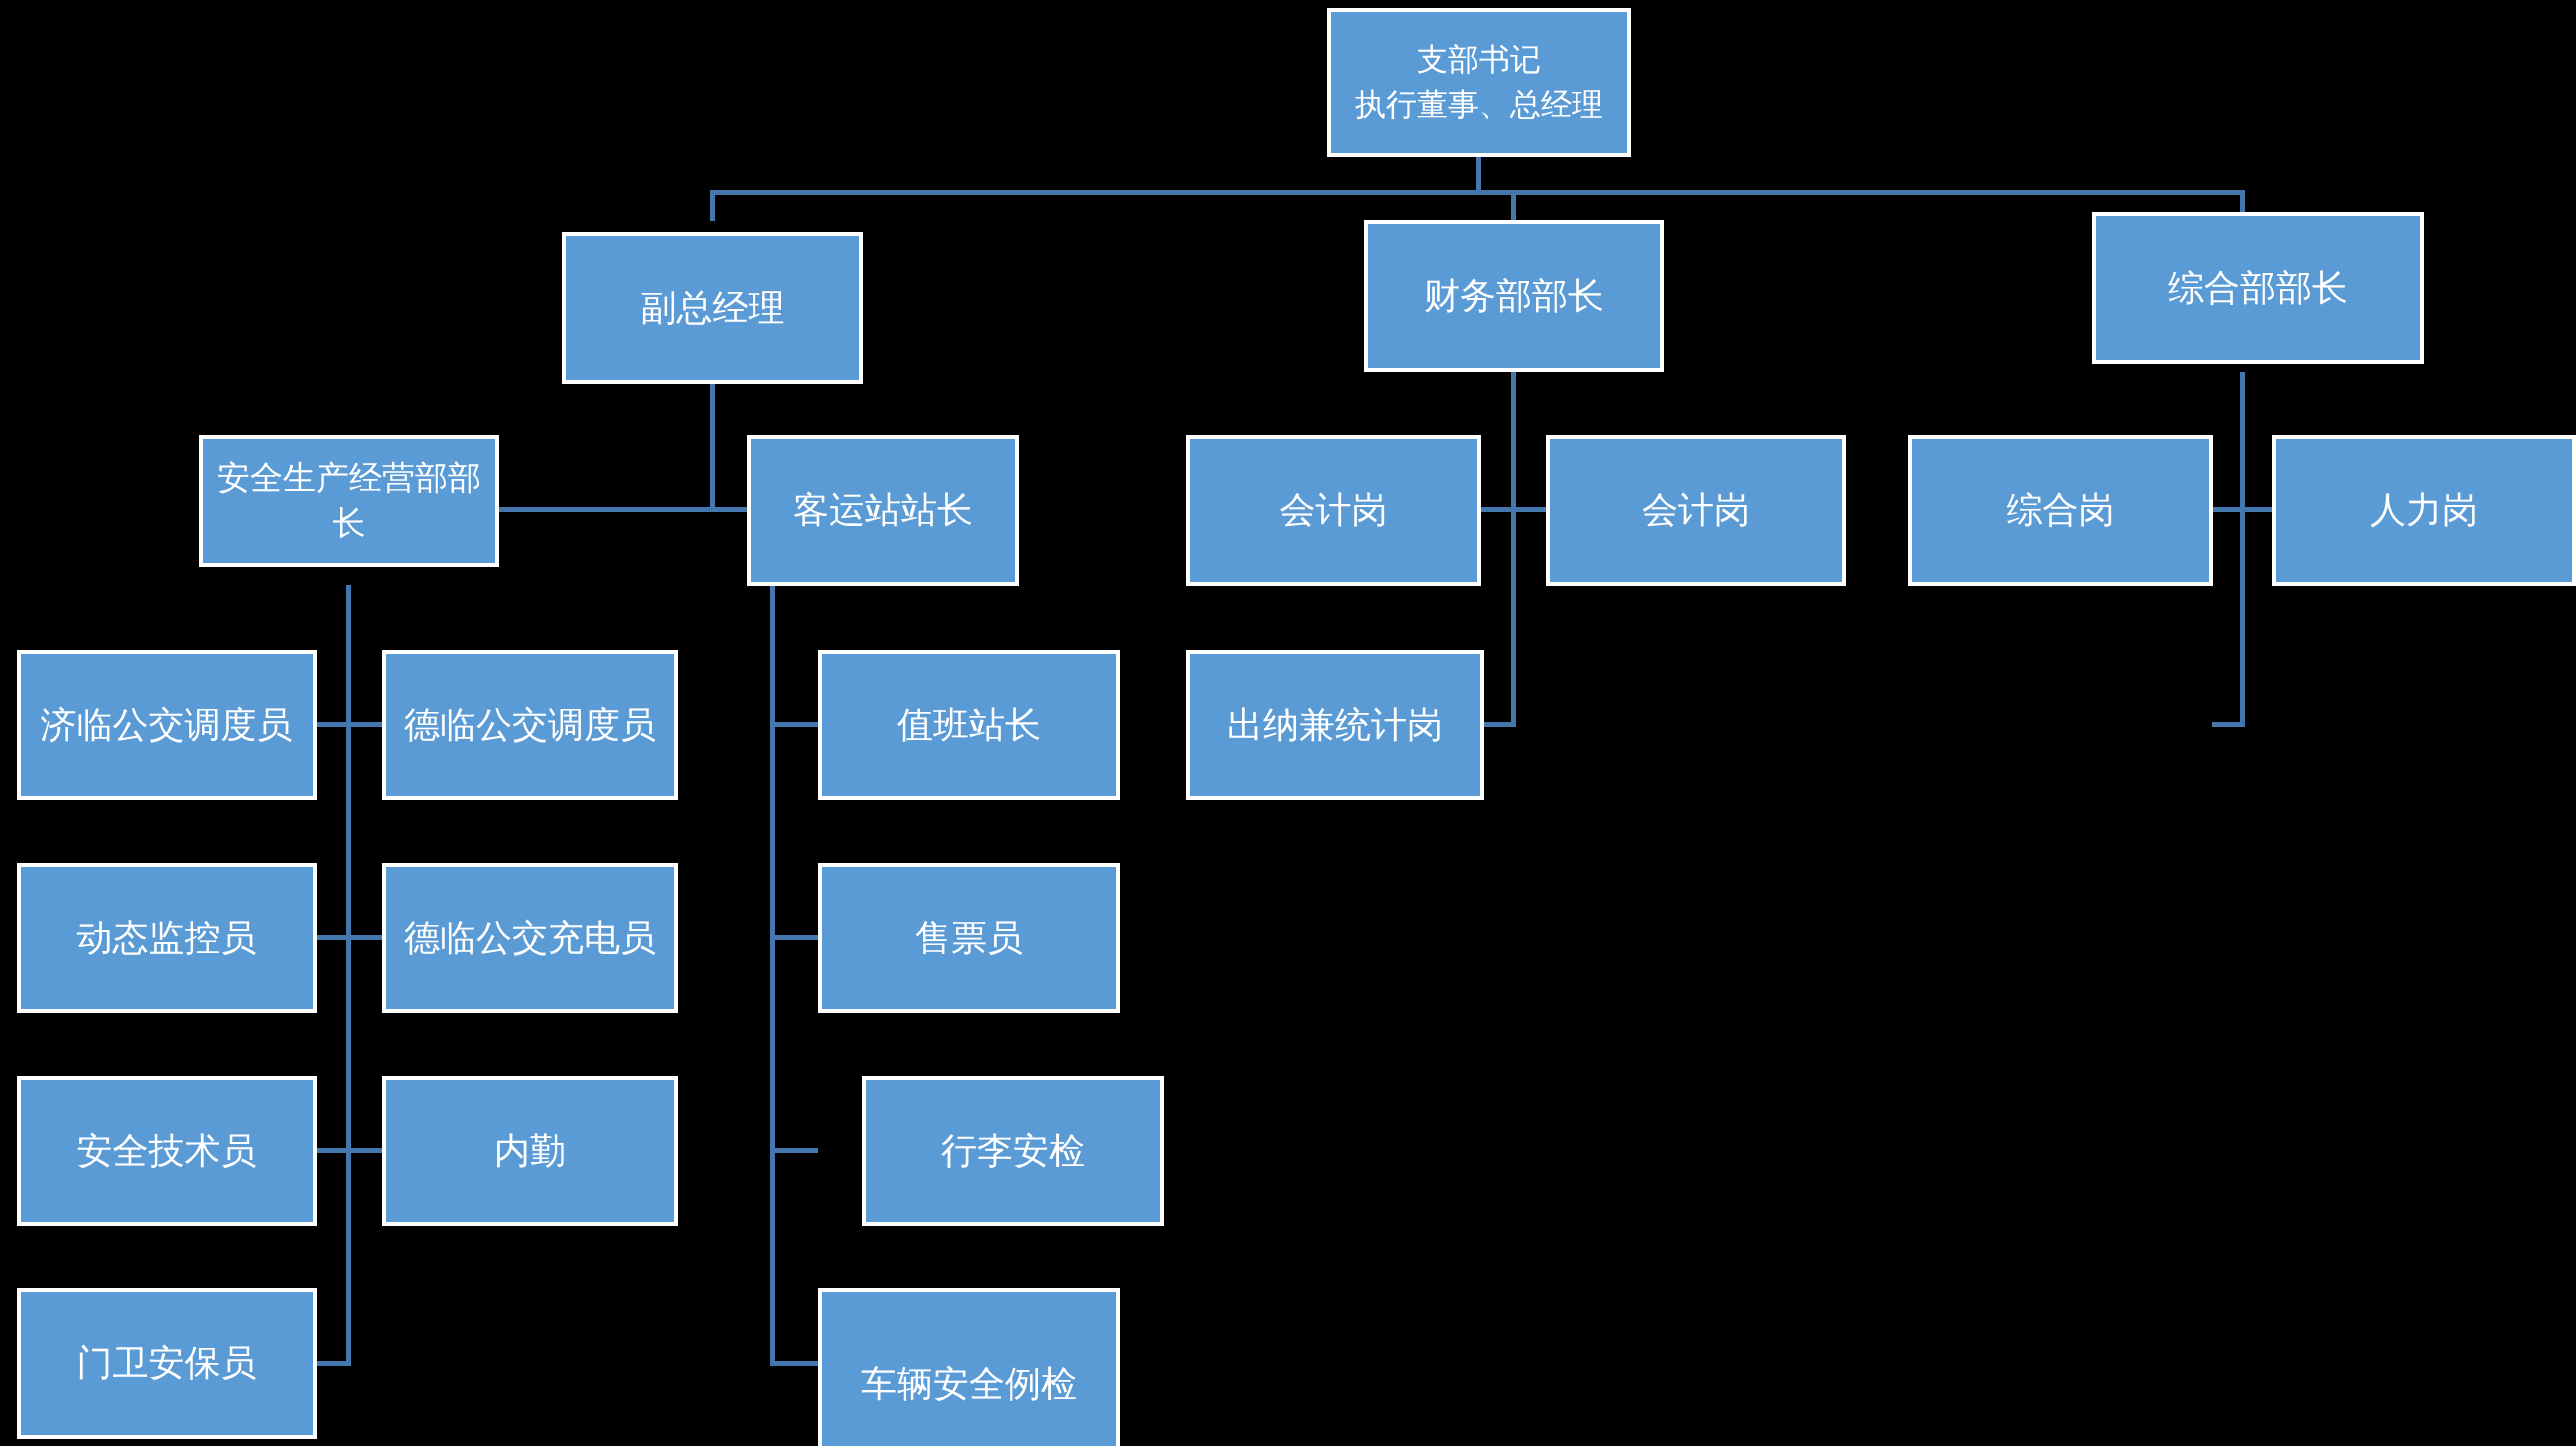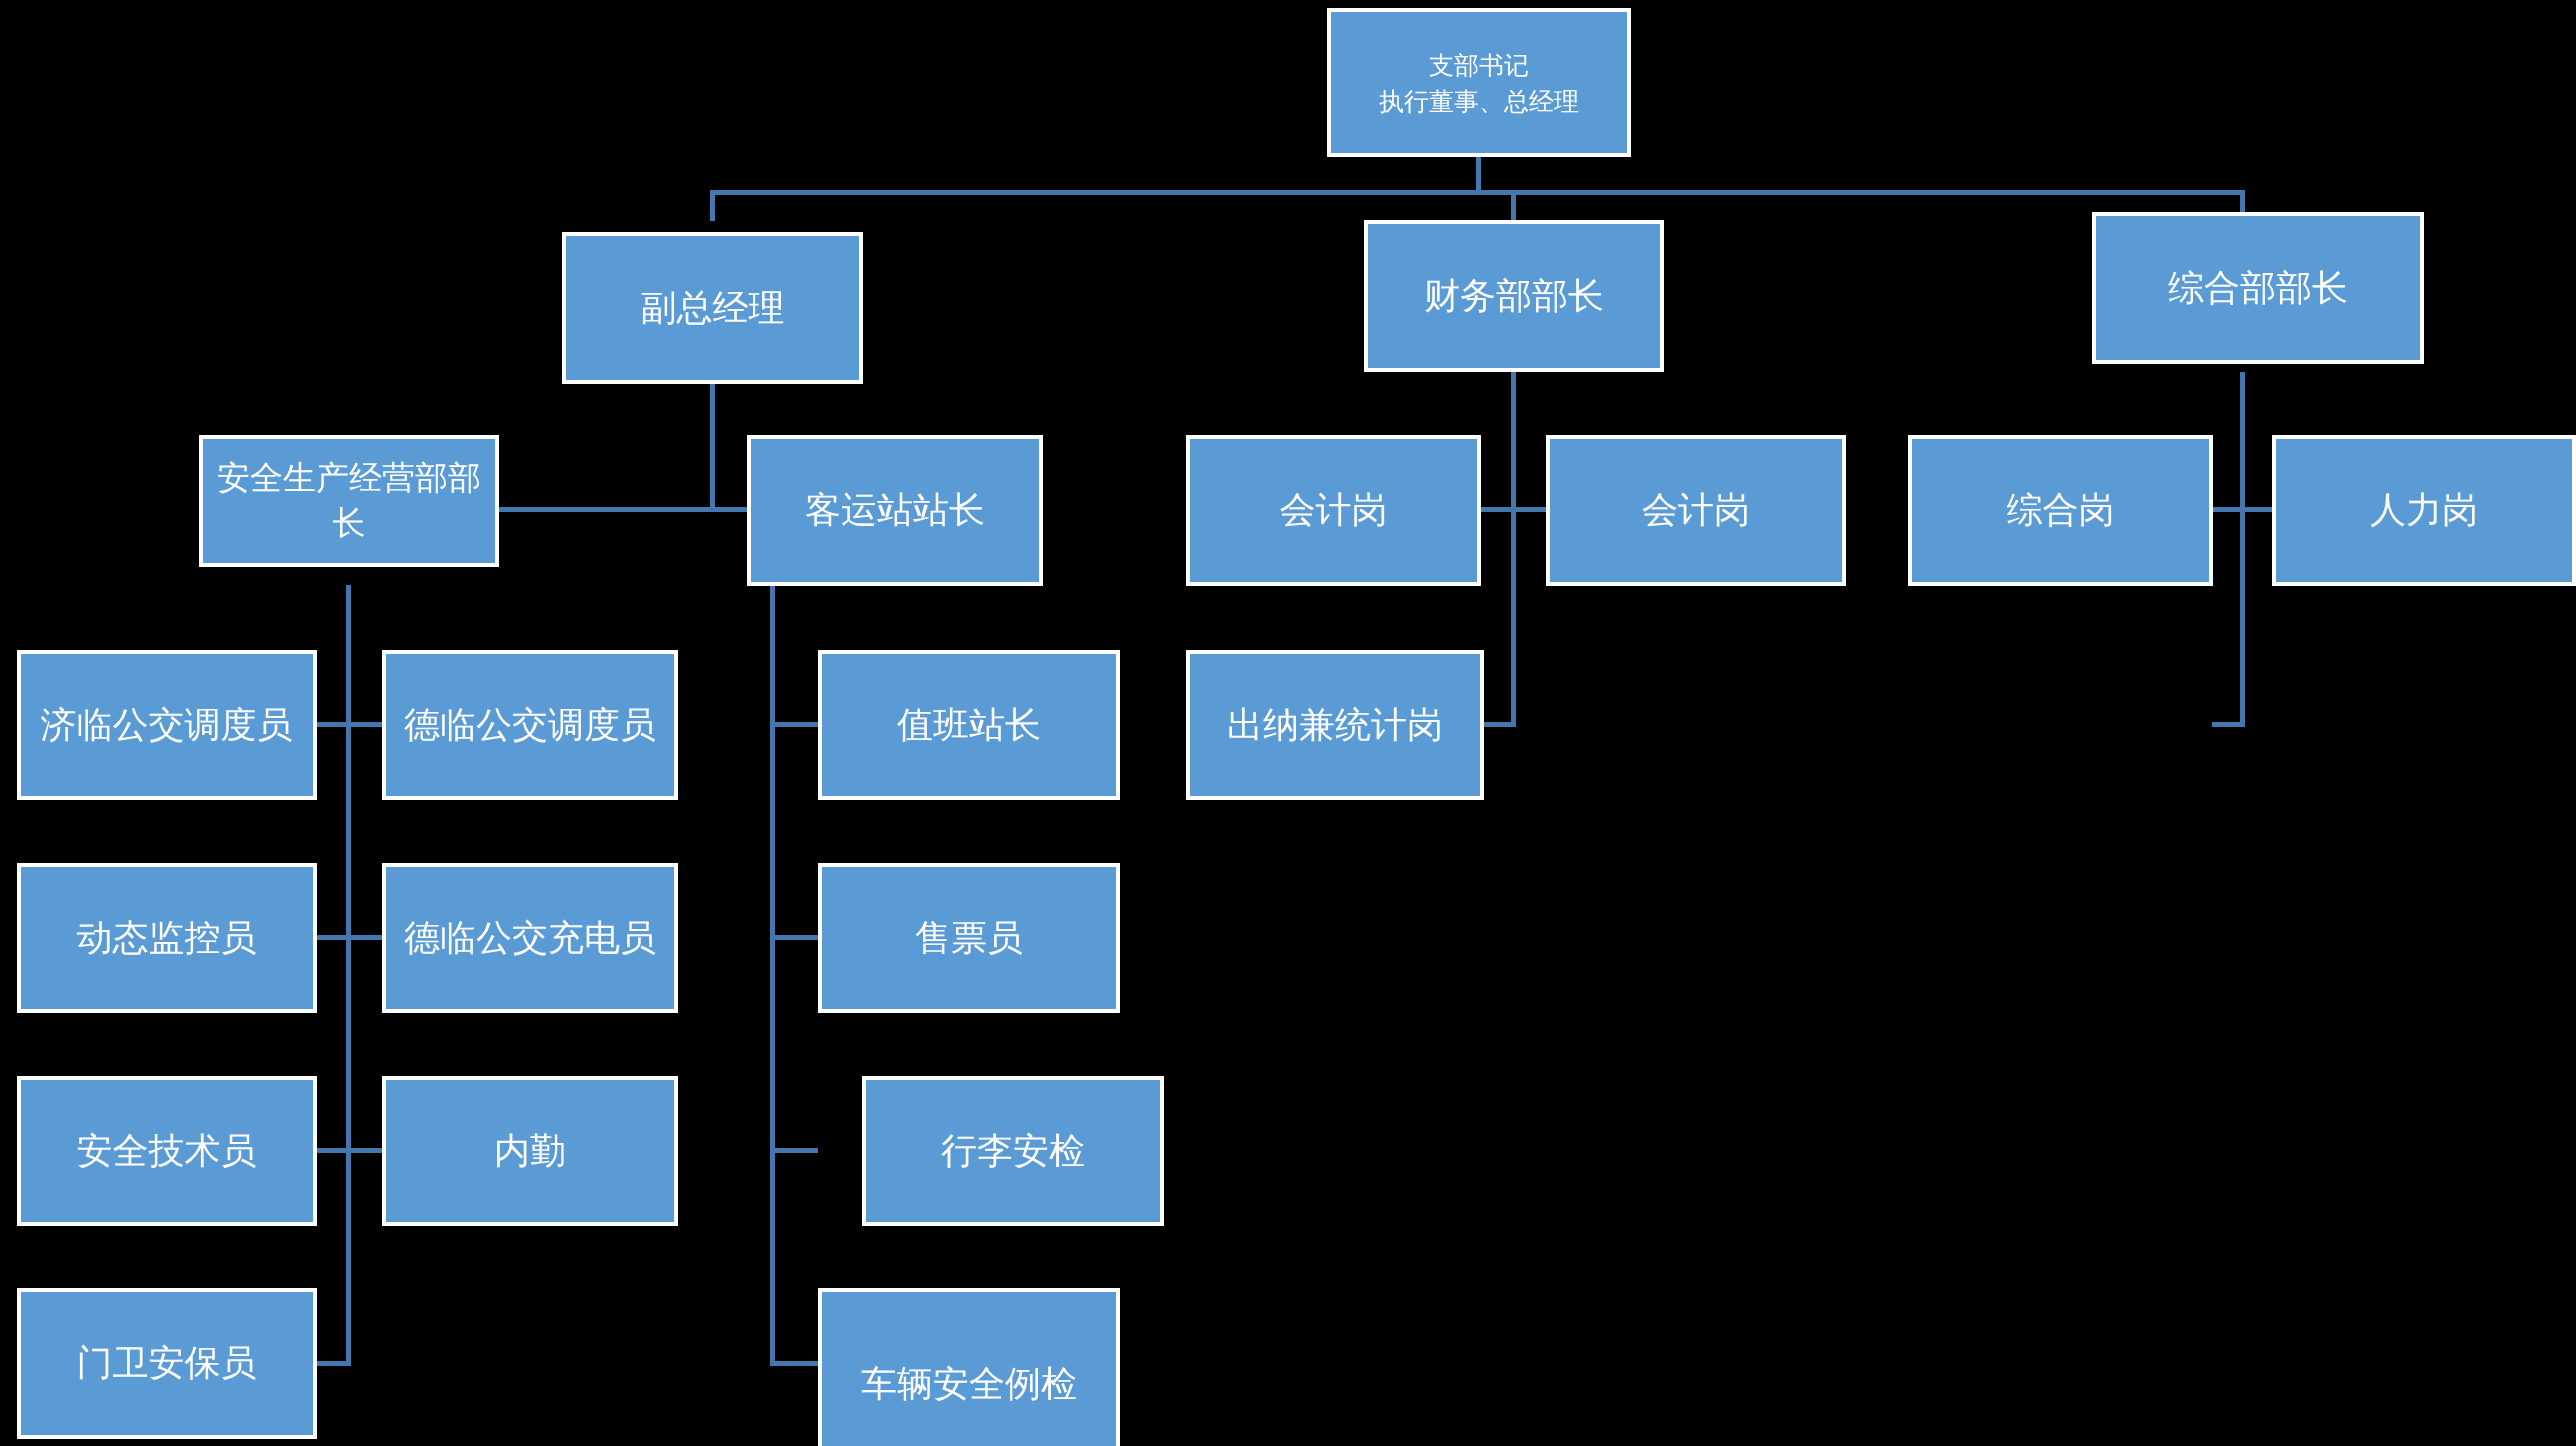--- a/index.html
+++ b/index.html
@@ -43,42 +43,42 @@
   <div class="line" style="left:770px;top:1361px;width:48px;height:5px;"></div>
 
   <div class="line" style="left:1511px;top:372px;width:5px;height:354px;"></div>
   <div class="line" style="left:1481px;top:507px;width:65px;height:5px;"></div>
   <div class="line" style="left:1484px;top:722px;width:32px;height:5px;"></div>
 
   <div class="line" style="left:2240px;top:372px;width:5px;height:354px;"></div>
   <div class="line" style="left:2213px;top:507px;width:60px;height:5px;"></div>
   <div class="line" style="left:2212px;top:722px;width:33px;height:5px;"></div>
 
-  <div class="node" style="left:1327px;top:8.3px;width:304px;height:149px;font-size:25px;">
+  <div class="node" style="left:1327px;top:8.3px;width:304px;height:149px;font-size:31px;">
     <span>支部书记</span>
     <span>执行董事、总经理</span>
   </div>
 
   <div class="node" style="left:562px;top:220px;width:301px;height:152px;margin-top:12px;">
     <span>副总经理</span>
   </div>
 
   <div class="node" style="left:1364px;top:220px;width:300px;height:152px;">
     <span>财务部部长</span>
   </div>
 
   <div class="node" style="left:2092px;top:212px;width:332px;height:152px;">
     <span>综合部部长</span>
   </div>
 
   <div class="node" style="left:199px;top:435px;width:300px;height:132px;font-size:33px;line-height:1.35;">
     <span>安全生产经营部部长</span>
   </div>
 
-  <div class="node" style="left:747px;top:435px;width:296px;height:151px;">
+  <div class="node" style="left:747px;top:435px;width:272px;height:151px;">
     <span>客运站站长</span>
   </div>
 
   <div class="node" style="left:1186px;top:435px;width:295px;height:151px;">
     <span>会计岗</span>
   </div>
 
   <div class="node" style="left:1546px;top:435px;width:300px;height:151px;">
     <span>会计岗</span>
   </div>

